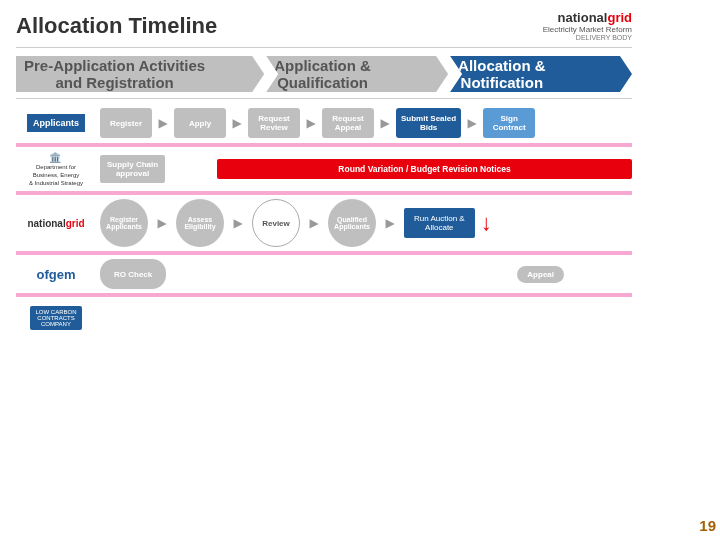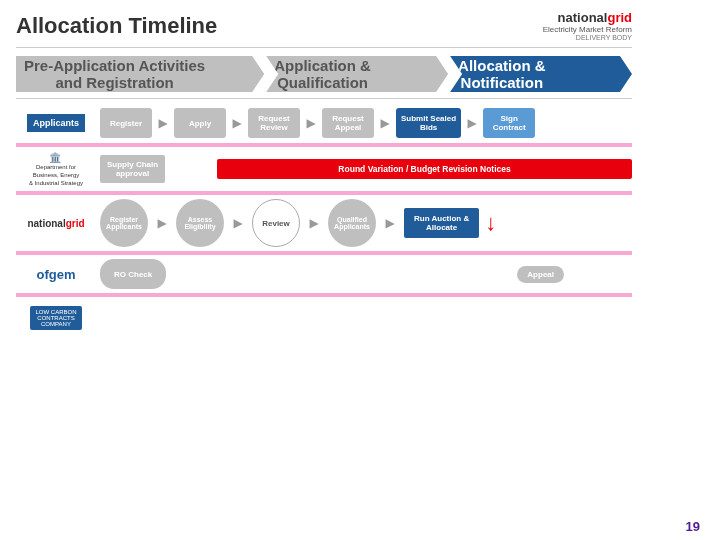--- a/index.html
+++ b/index.html
@@ -247,21 +247,21 @@
       padding: 5px 7px;
       border-radius: 2px;
       text-align: center;
       min-width: 70px;
     }
 
     .run-auction-box {
       background: #1f5c99;
       color: #fff;
       font-size: 8px;
-      font-weight: bold;
+      font-weight: normal;
       padding: 6px 10px;
       border-radius: 2px;
       text-align: center;
     }
 
     .down-arrow {
       color: #e8000d;
       font-size: 22px;
       text-align: center;
       display: block;
@@ -270,23 +270,23 @@
     .step-flow {
       display: flex;
       align-items: center;
       gap: 3px;
     }
 
     
     .page-number {
       position: absolute;
       bottom: 6px;
-      right: 20px;
-      font-size: 13px;
-      color: #4c1d95;
+      right: 4px;
+      font-size: 15px;
+      color: #a16207;
       font-weight: bold;
     }
 
     .divider-line {
       border: none;
       border-top: 1.5px solid #ccc;
       margin: 4px 0;
     }
 
     .appeal-box {

